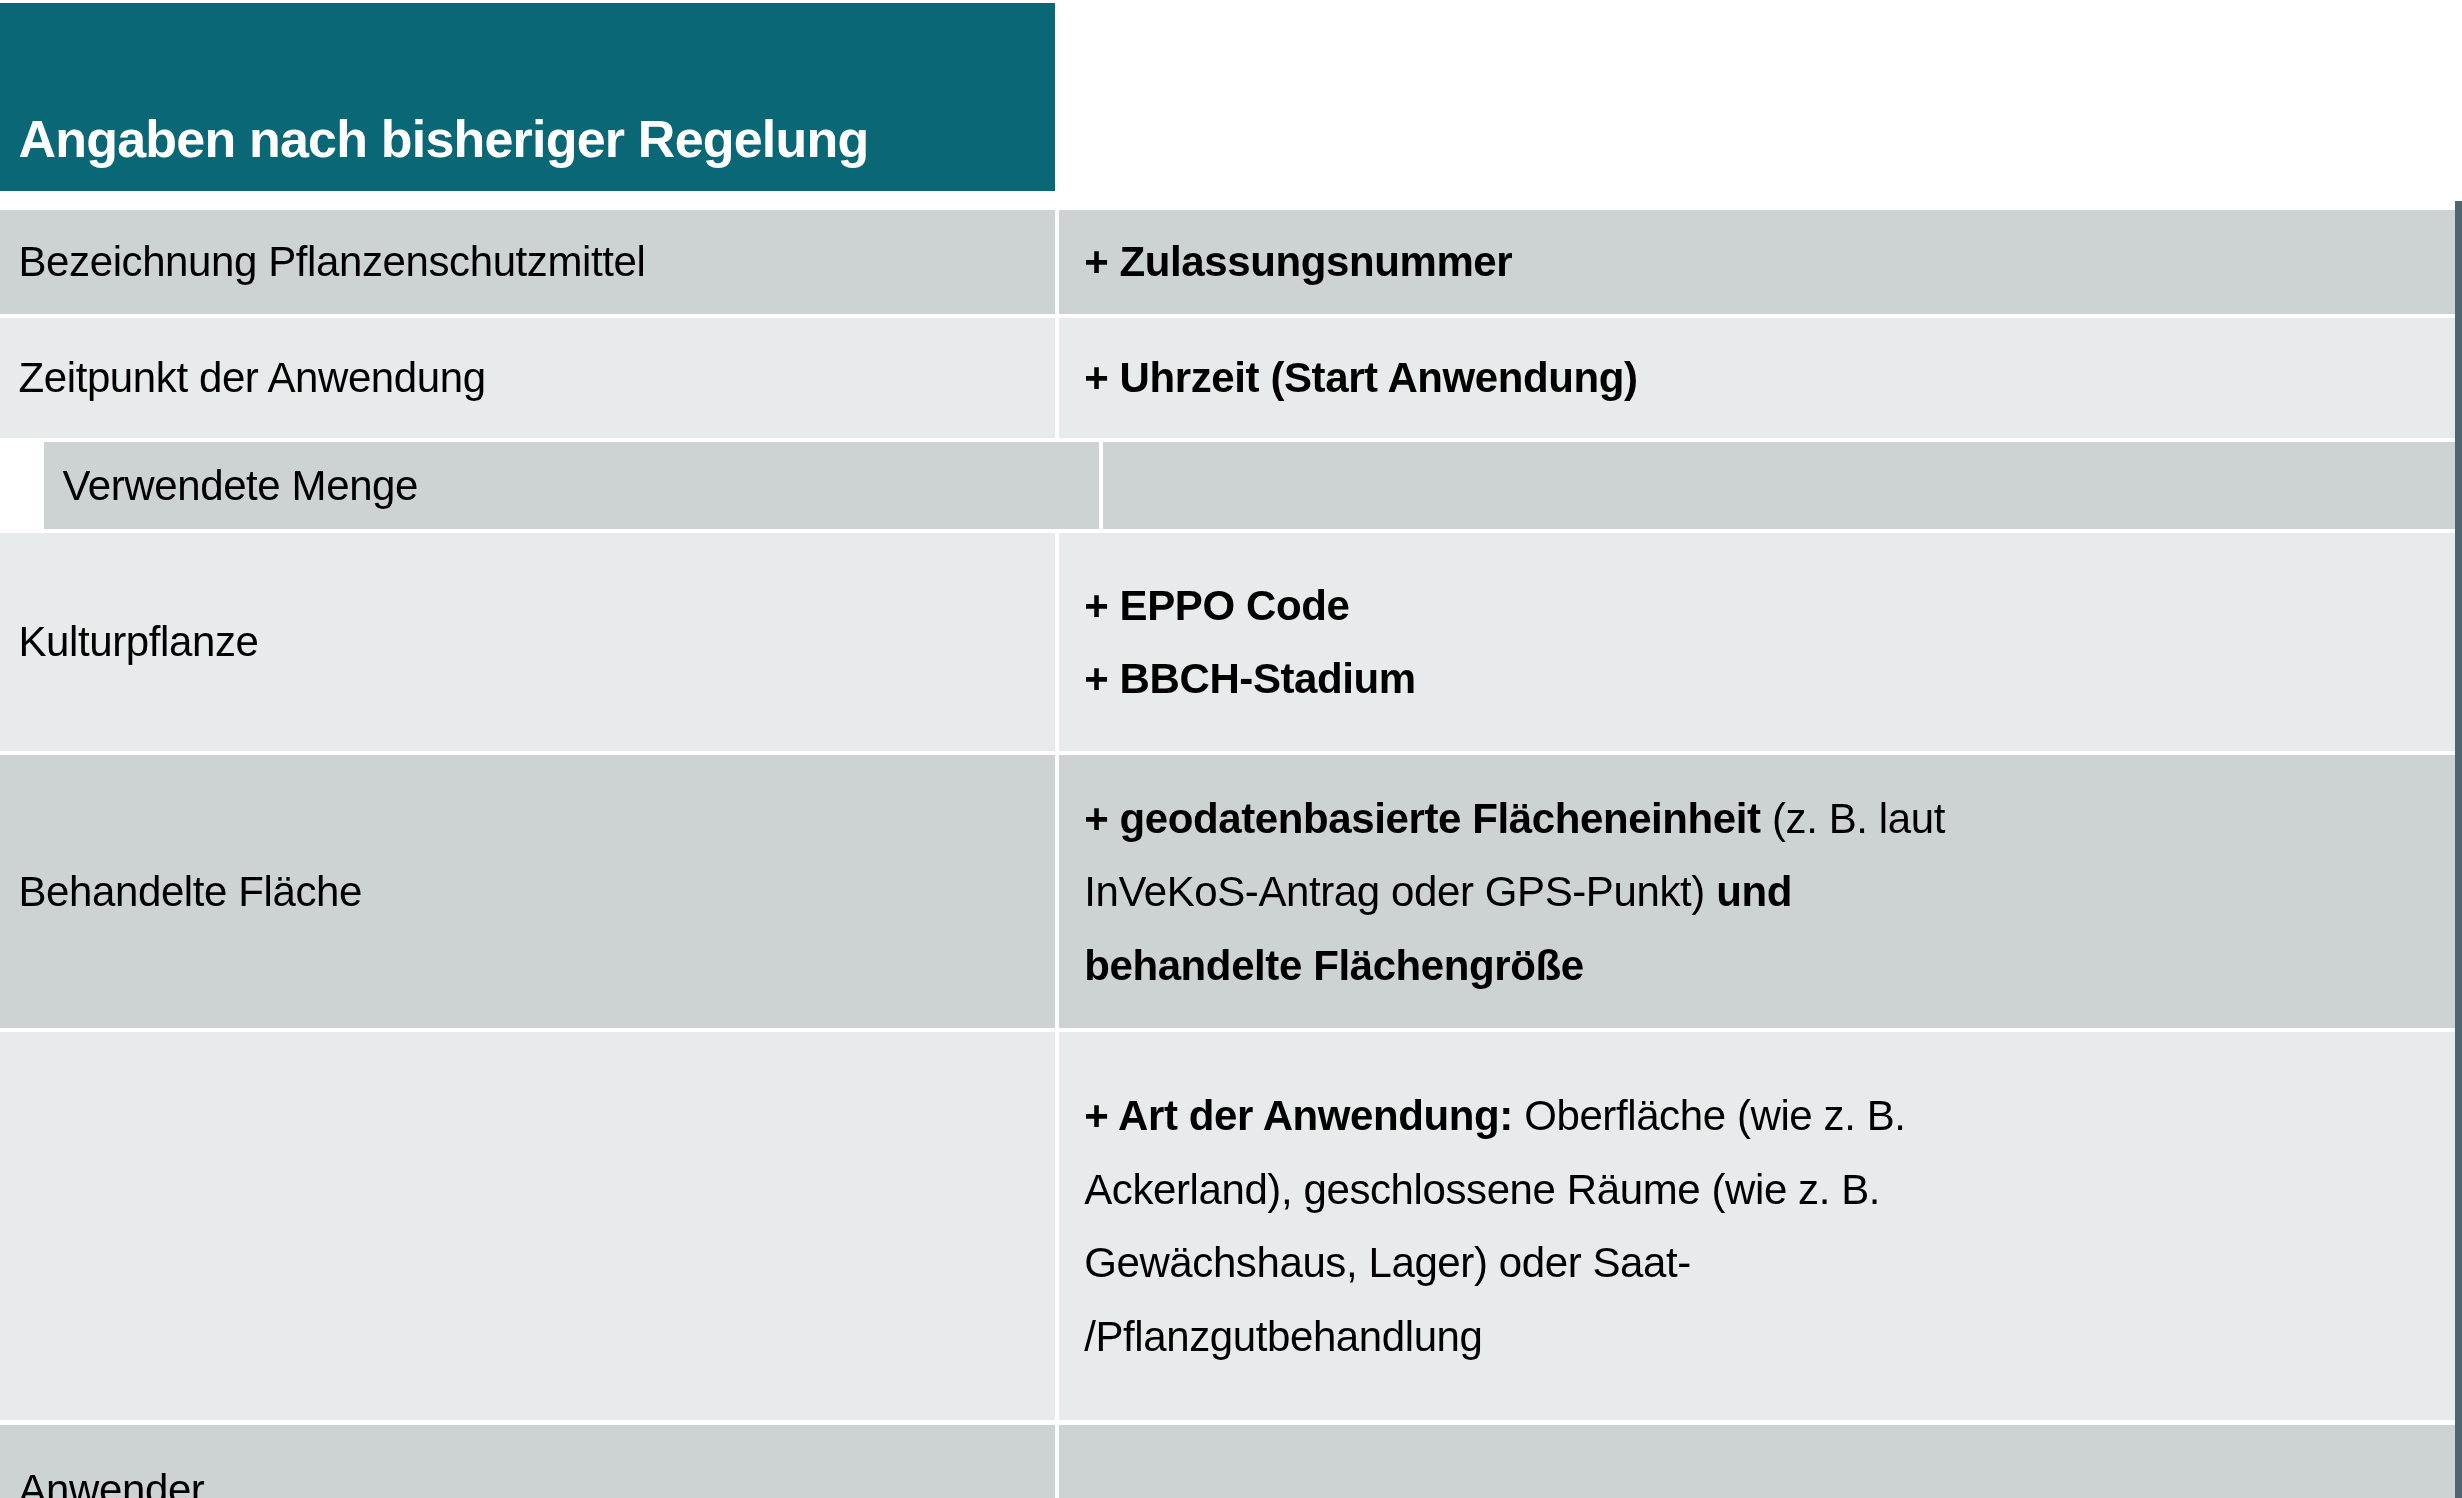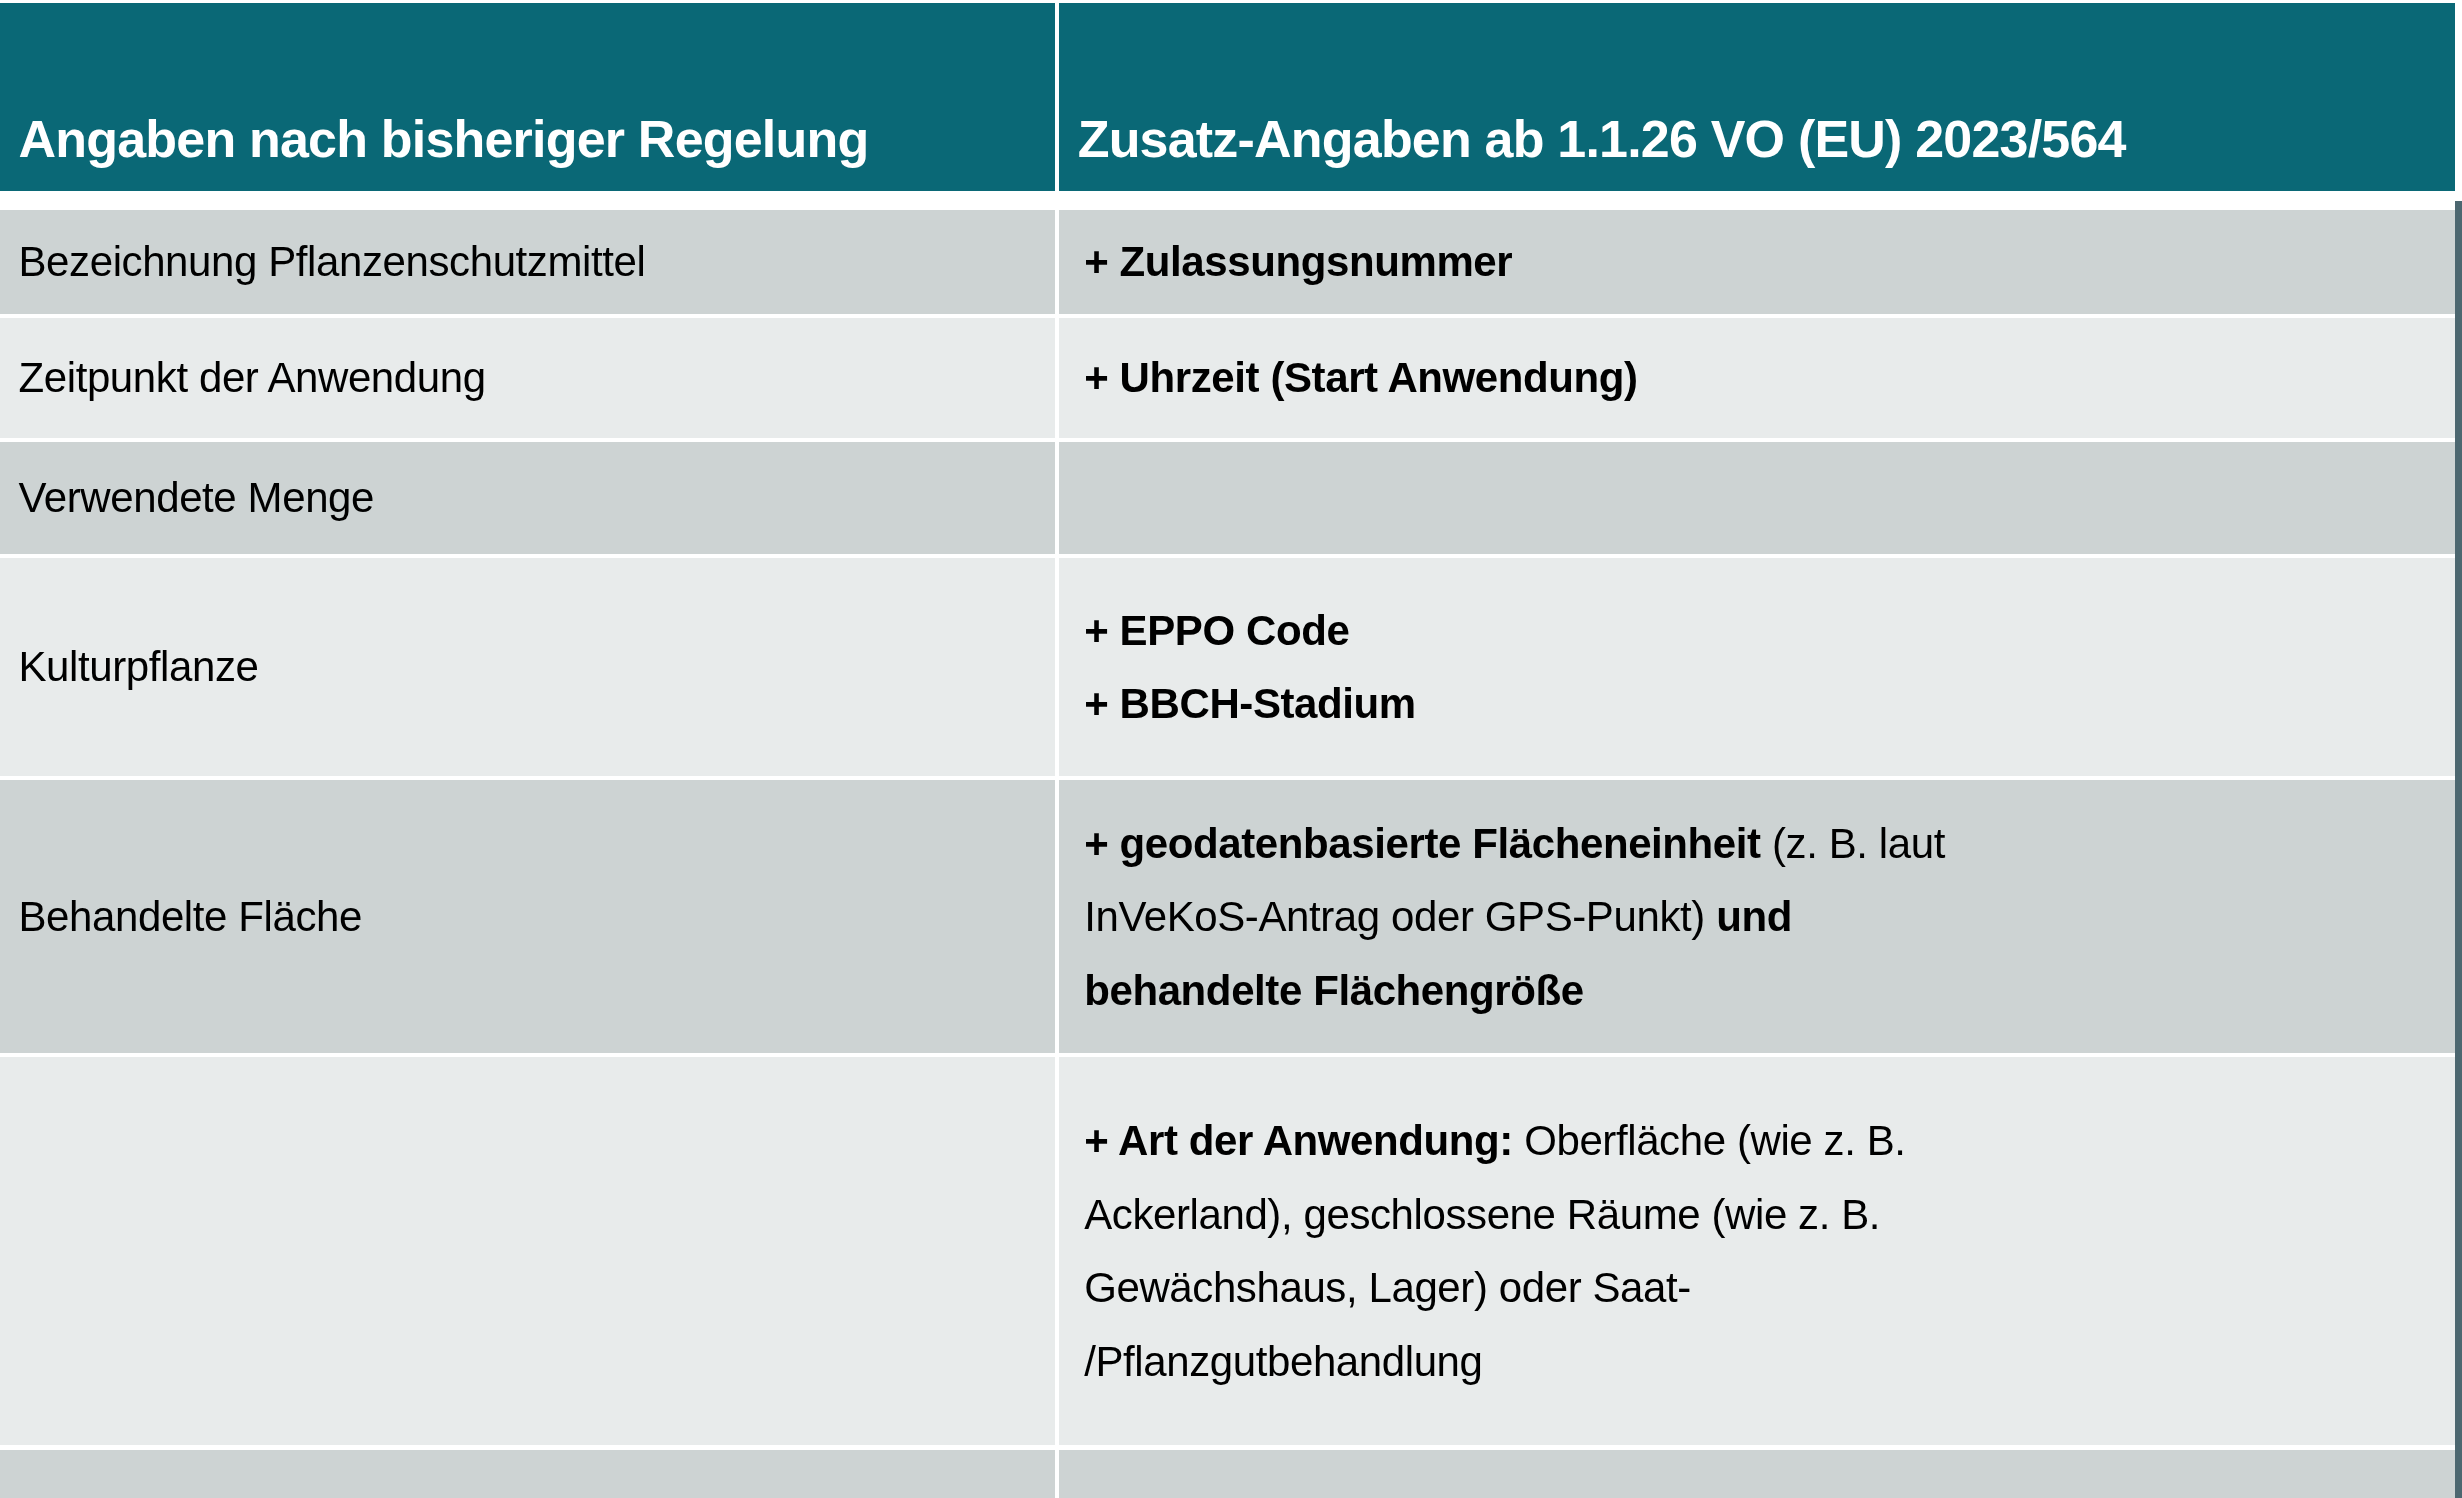--- a/index.html
+++ b/index.html
@@ -62,23 +62,20 @@
 </head>
 <body>
 
 <div class="slide">
 
   <div class="t-row header-row">
     <div class="col-left header-cell">
       <span>Angaben nach bisheriger Regelung</span>
     </div>
     <div class="col-gap"></div>
-    <div class="col-right header-cell">
-      <span>Zusatz-Angaben ab 1.1.26 VO (EU) 2023/564</span>
-    </div>
   </div>
 
   <div id="body-rows">
       <div class="t-row" style="height: 104px;">
         <div class="col-left cell dark">
           <span class="cell-text">Bezeichnung Pflanzenschutzmittel</span>
         </div>
         <div class="col-gap"></div>
         <div class="col-right cell addition dark">
           <span class="cell-text"><b>+ Zulassungsnummer</b></span>
@@ -86,21 +83,21 @@
       </div>
       <div class="t-row" style="height: 120px;">
         <div class="col-left cell light">
           <span class="cell-text">Zeitpunkt der Anwendung</span>
         </div>
         <div class="col-gap"></div>
         <div class="col-right cell addition light">
           <span class="cell-text"><b>+ Uhrzeit (Start Anwendung)</b></span>
         </div>
       </div>
-      <div class="t-row" style="height: 112px;">
+      <div class="t-row" style="height: 87px; padding-left: 44px;">
         <div class="col-left cell dark">
           <span class="cell-text">Verwendete Menge</span>
         </div>
         <div class="col-gap"></div>
         <div class="col-right cell addition dark">
           <span class="cell-text"></span>
         </div>
       </div>
       <div class="t-row" style="height: 218px; border-radius: 26px;">
         <div class="col-left cell light">

